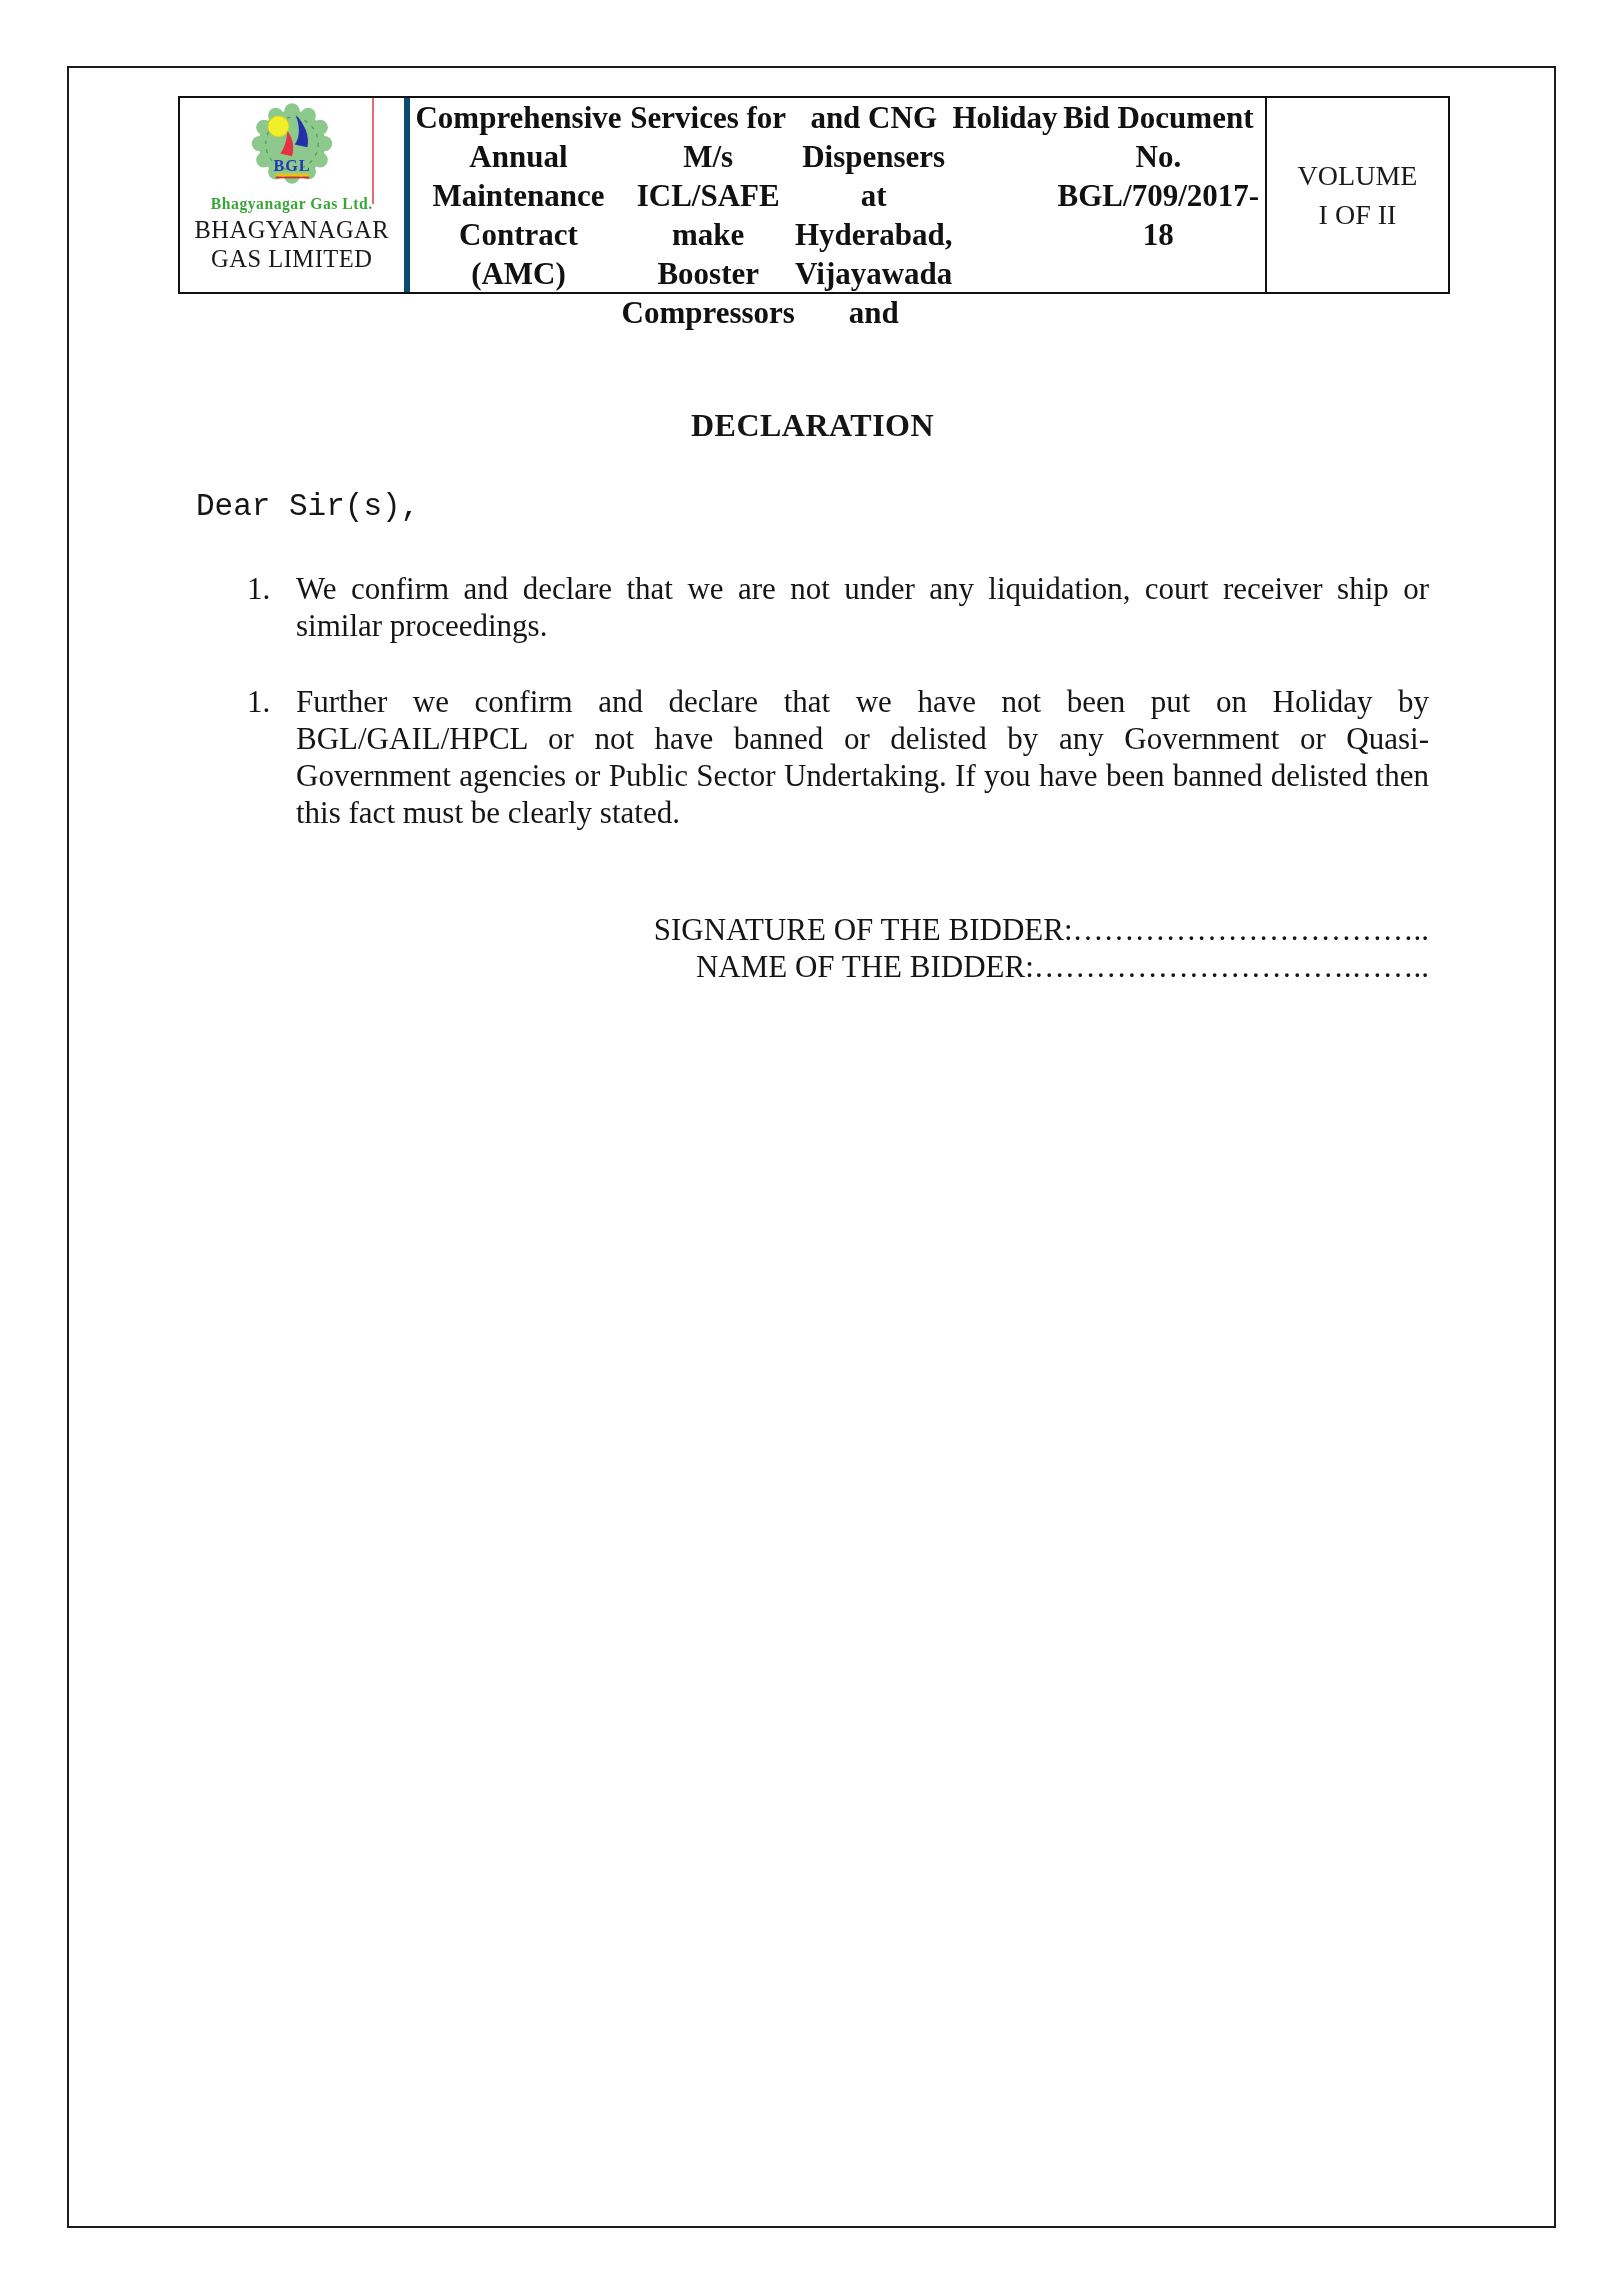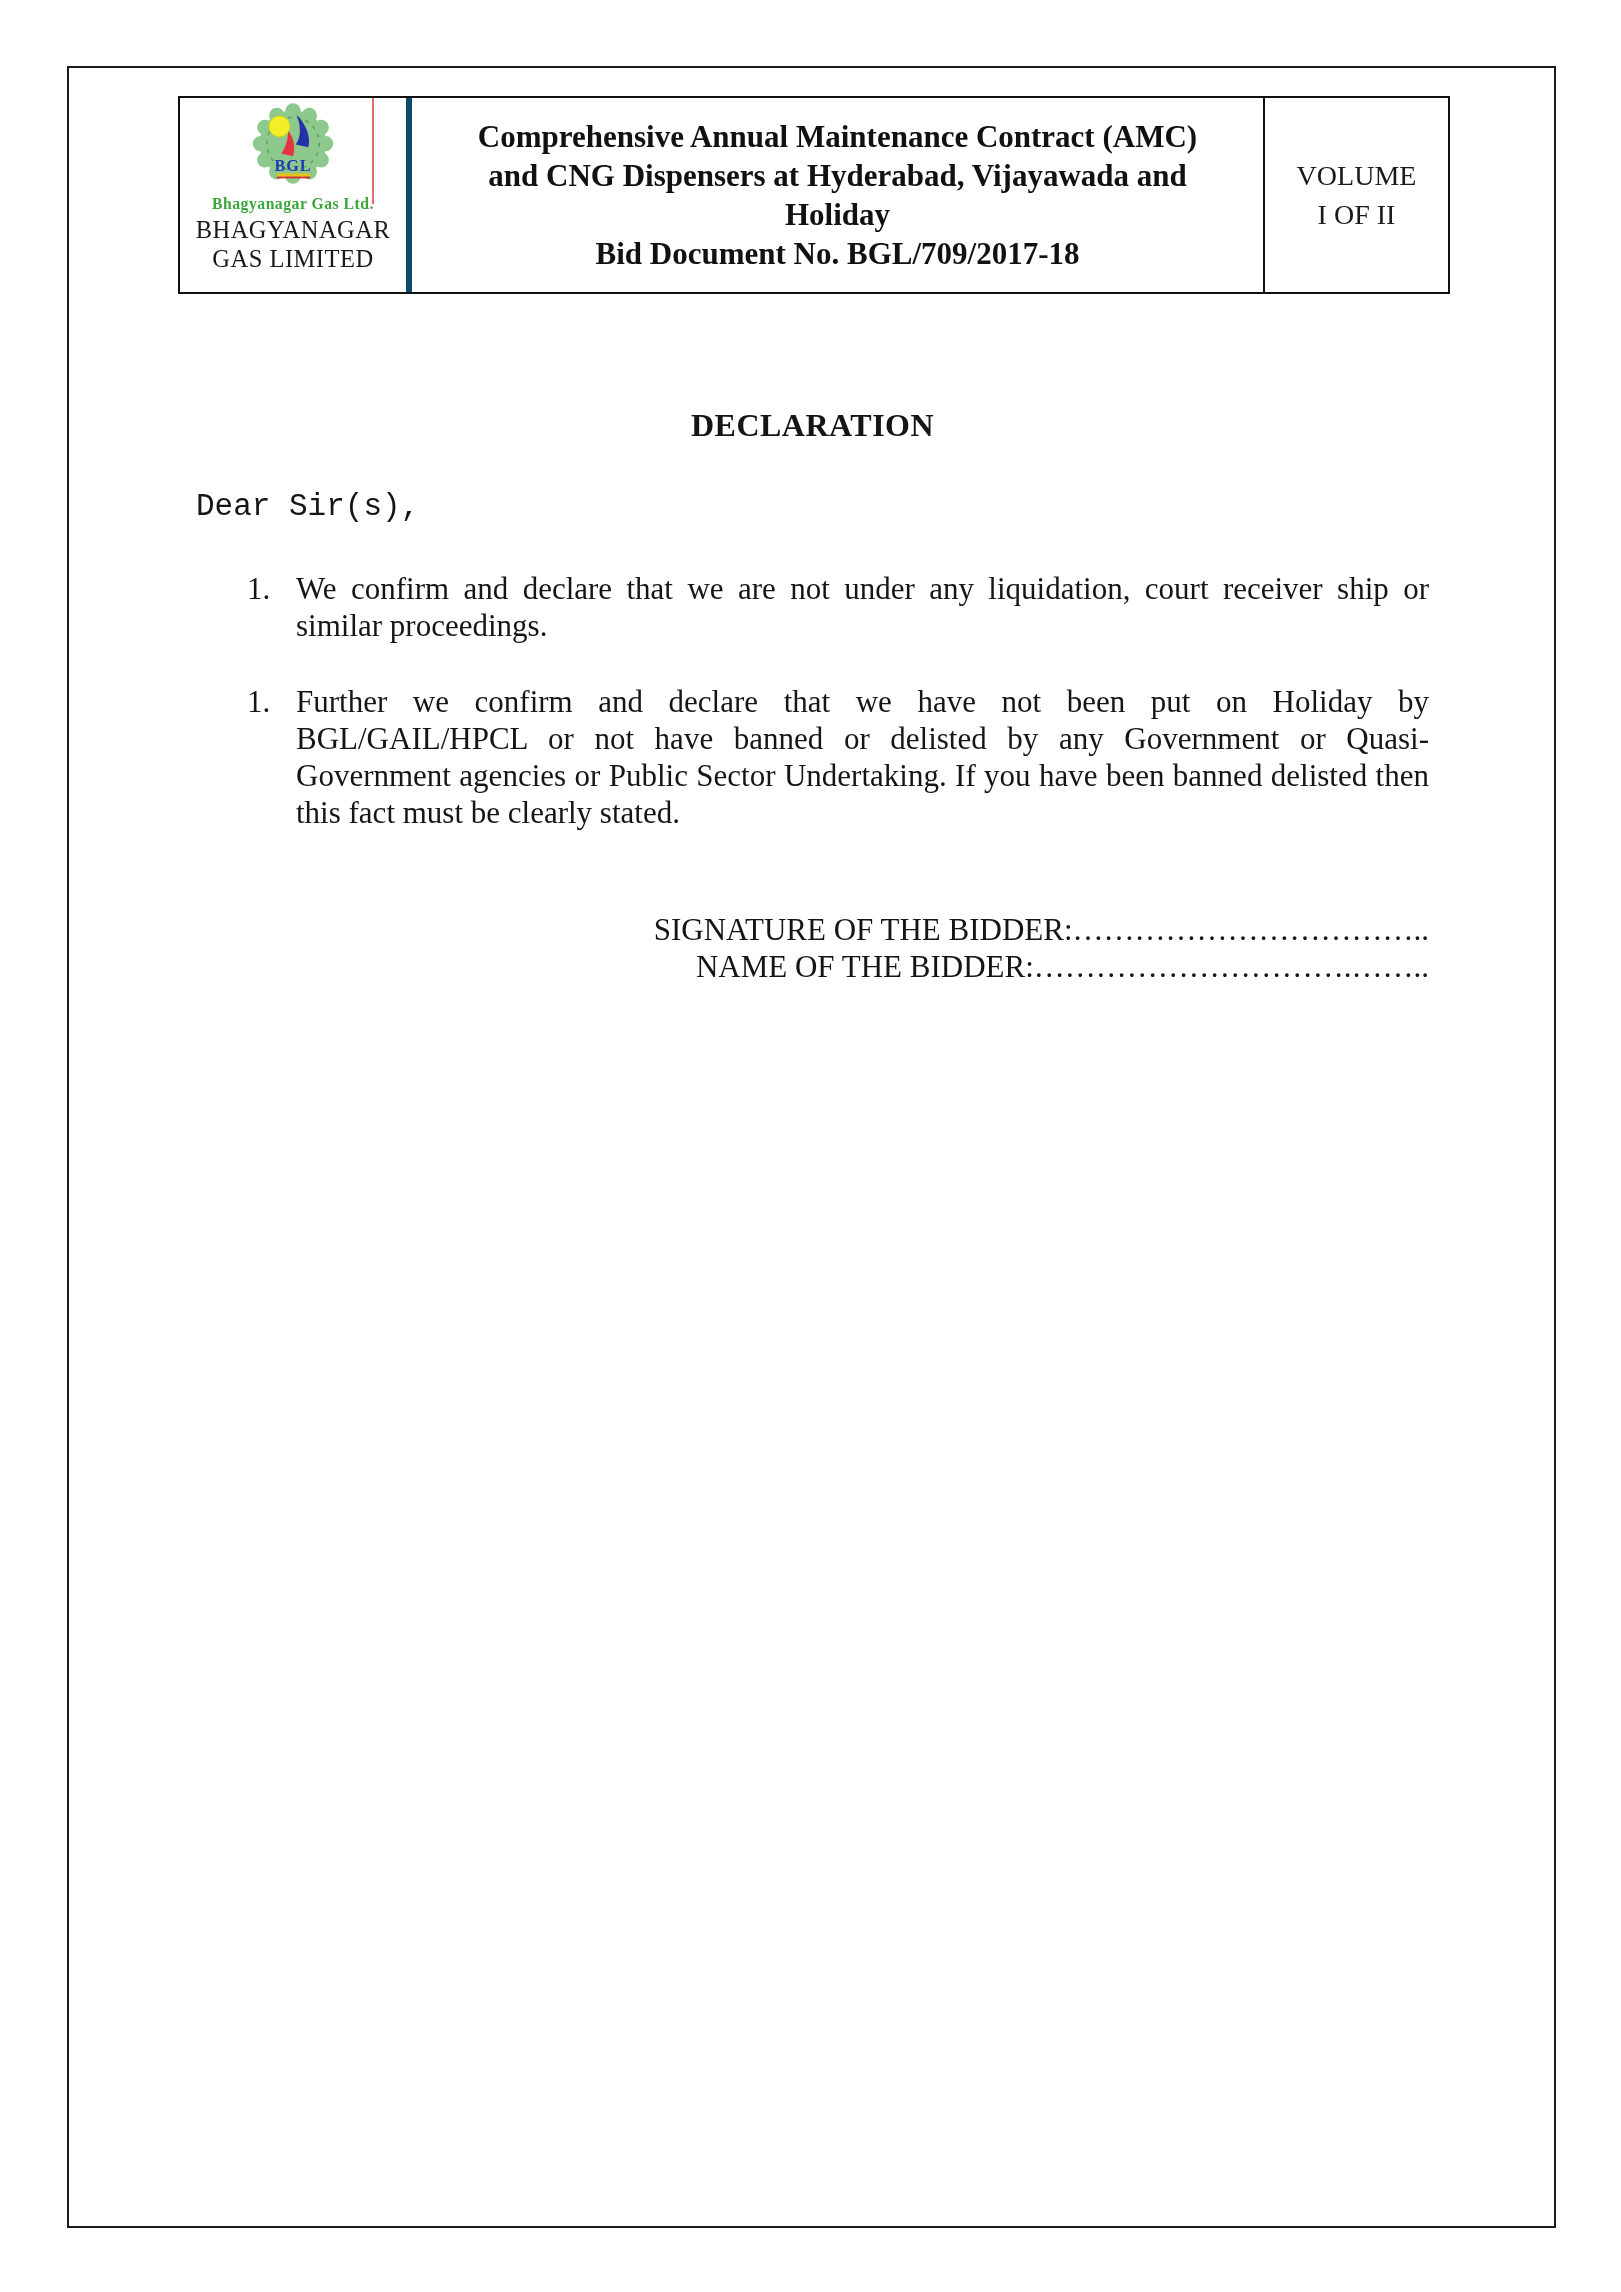--- a/index.html
+++ b/index.html
@@ -39,21 +39,21 @@
   .logo-subtitle{
     font-size:15.7px;line-height:16.7px;color:#3aa63a;
     font-weight:bold;letter-spacing:0.5px;
   }
   .company-name{
     font-size:24.5px;line-height:29px;letter-spacing:0.5px;
     color:#1a1a1a;text-align:center;margin-top:2px;
   }
   .title-cell{
     flex:1;box-sizing:border-box;
-    display:flex;flex-direction:column;justify-content:center;
+    display:flex;flex-direction:row;justify-content:center;
     text-align:center;
     font-weight:bold;font-size:31px;line-height:39px;
     padding:0 5.9px;
   }
   .volume-cell{
     width:185px;box-sizing:border-box;
     border-left:2px solid #111;
     display:flex;flex-direction:column;justify-content:center;
     text-align:center;
     font-size:28px;line-height:39px;color:#1a1a1a;
@@ -117,20 +117,21 @@
           <rect x="42" y="82.5" width="37" height="2" fill="#d03030"></rect>
         </svg>
         <div class="logo-subtitle">Bhagyanagar Gas Ltd.</div>
         <div class="company-name">
           <div>BHAGYANAGAR</div>
           <div>GAS LIMITED</div>
         </div>
       </div>
       <div class="title-cell">
         <div>Comprehensive Annual Maintenance Contract (AMC)</div>
+        <div>Services for M/s ICL/SAFE make Booster Compressors</div>
         <div>and CNG Dispensers at Hyderabad, Vijayawada and</div>
         <div>Holiday</div>
         <div>Bid Document No. BGL/709/2017-18</div>
       </div>
       <div class="volume-cell">
         <div>VOLUME</div>
         <div>I OF II</div>
       </div>
     </div>
 

